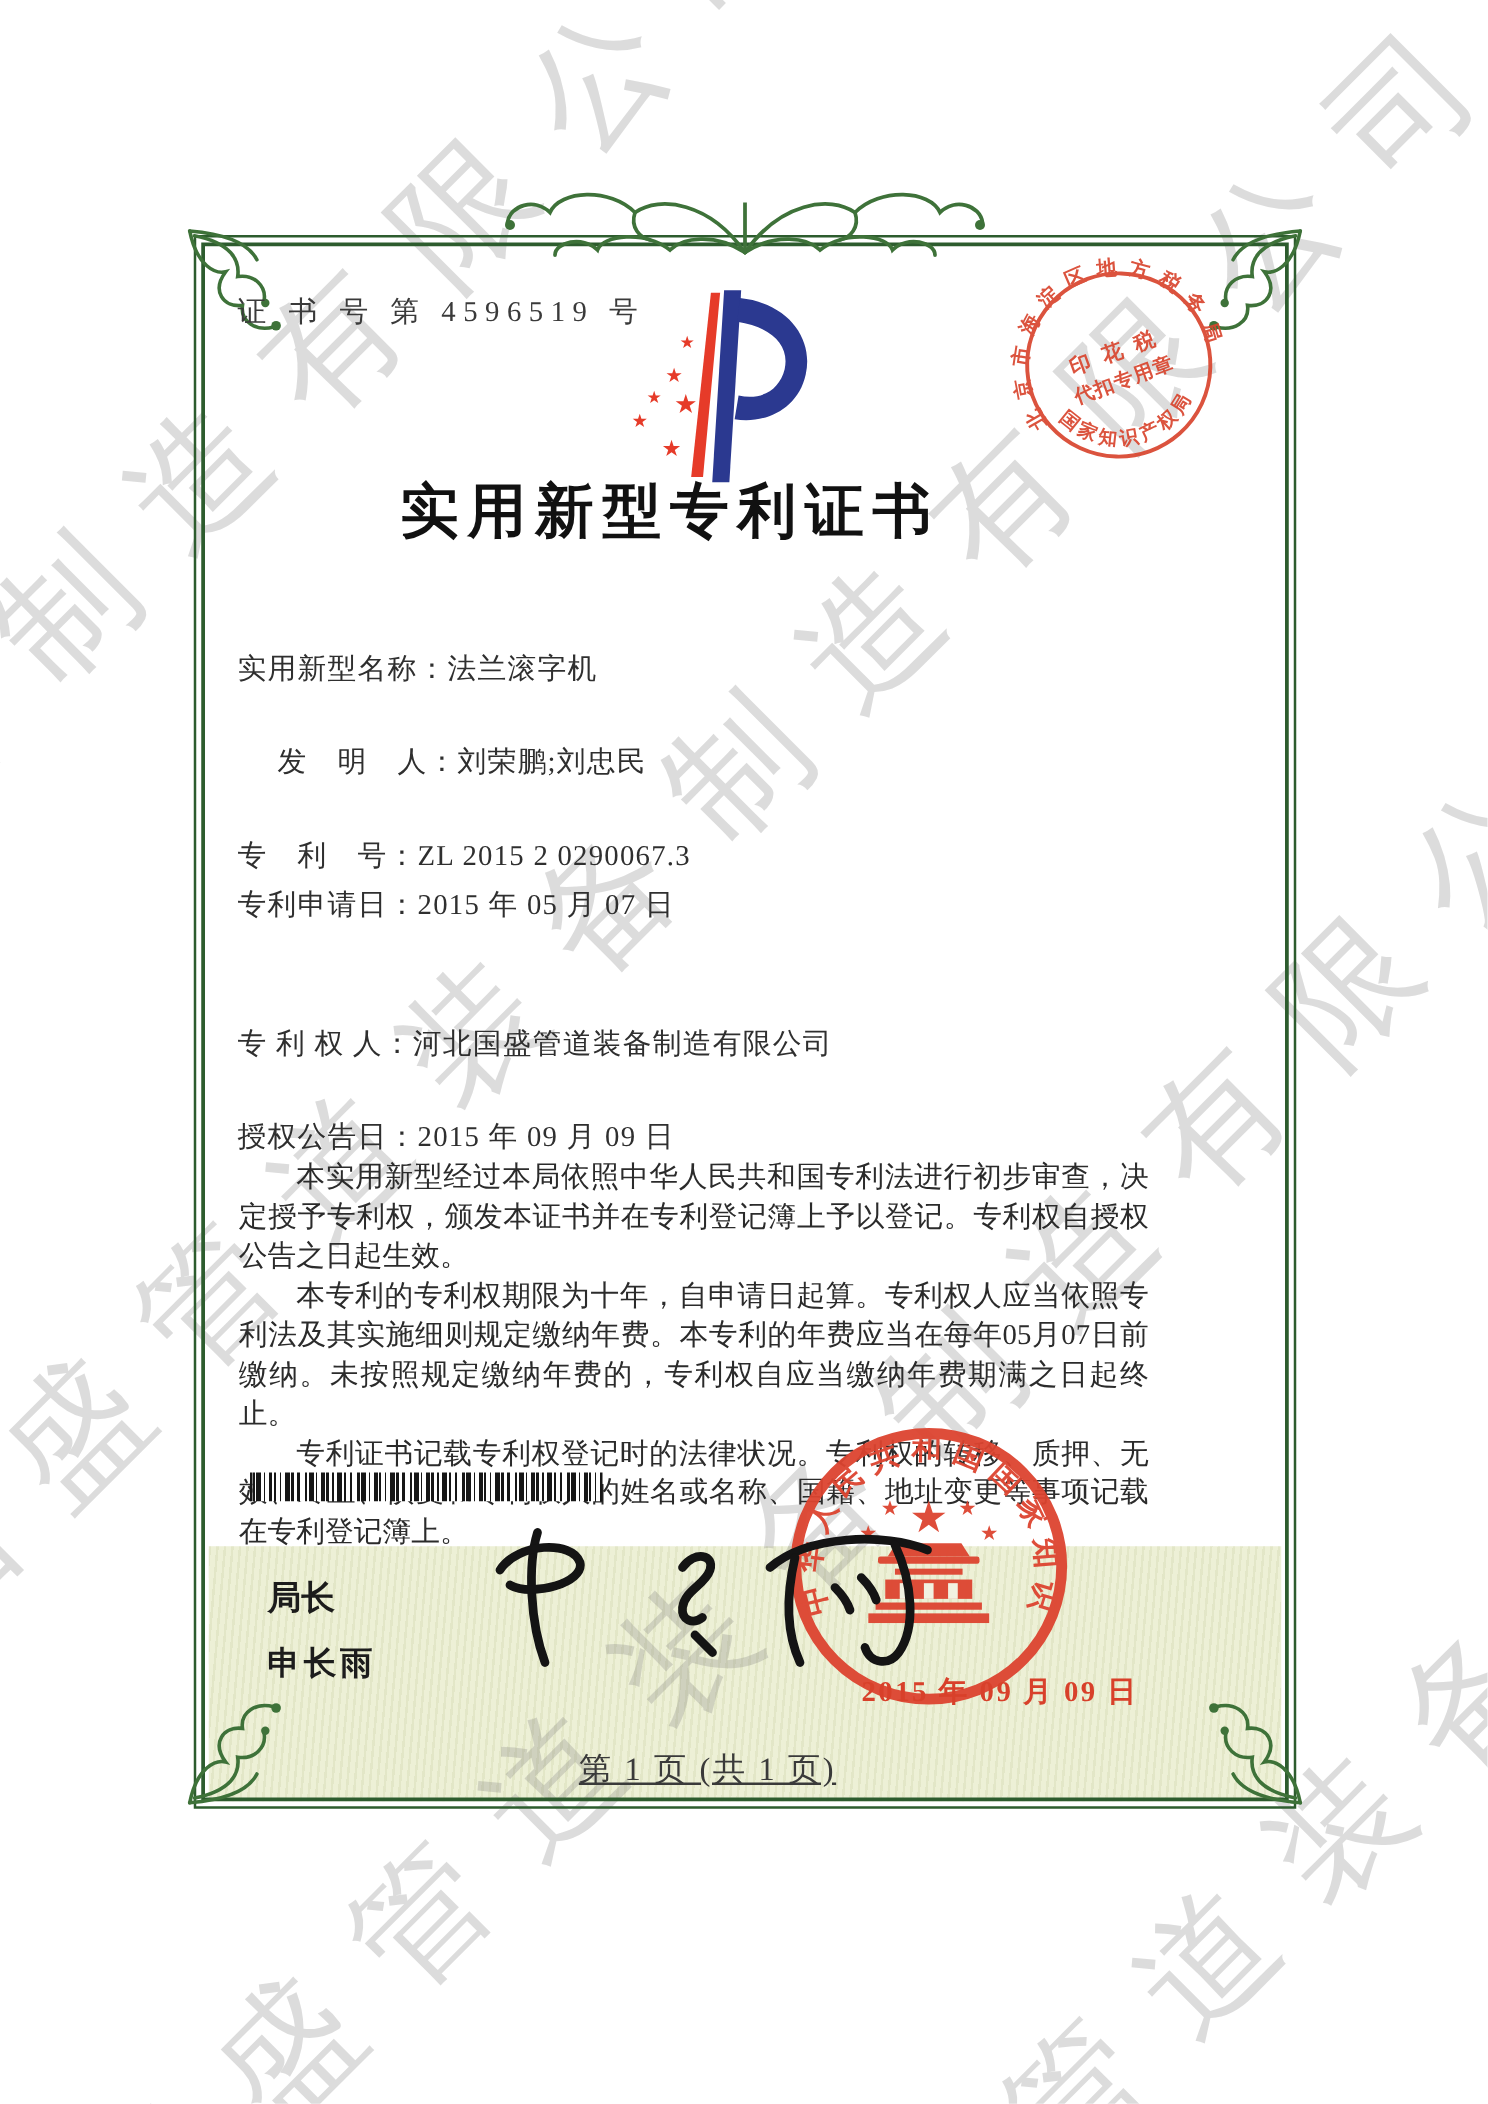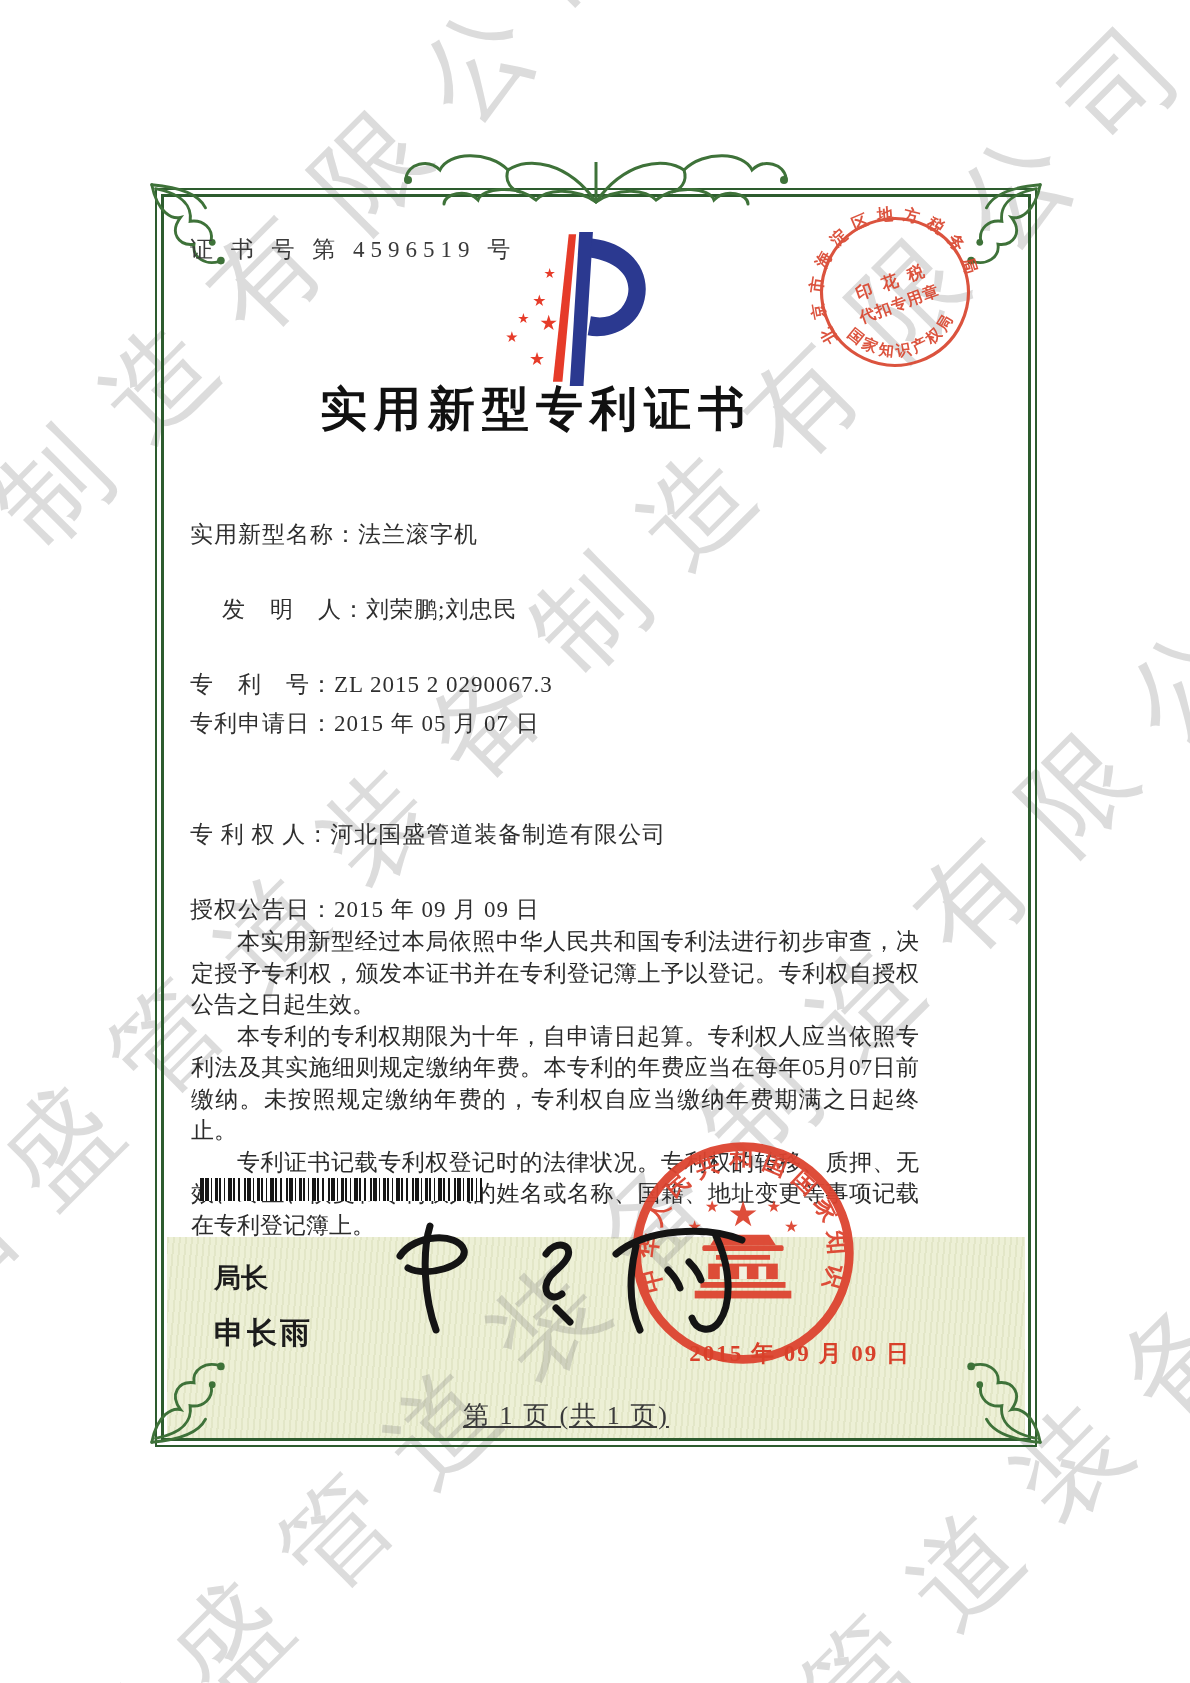--- a/index.html
+++ b/index.html
@@ -78,21 +78,21 @@
       #161616 9px 10px,#fff 10px 13px,#161616 13px 16px,#fff 16px 17px,
       #161616 17px 19px,#fff 19px 22px,#161616 22px 23px,#fff 23px 26px,
       #161616 26px 30px,#fff 30px 31px,#161616 31px 33px,#fff 33px 36px,
       #161616 36px 38px,#fff 38px 42px);
     border-left:2px solid #161616;border-right:2px solid #161616;
   }
 
   .signer-block{left:214px;top:1260px;z-index:5;
     font-family:"Liberation Sans","DejaVu Sans",sans-serif;}
   .signer-title{font-size:27px;font-weight:600;color:#1c1c1c;}
-  .signer-name{font-size:30px;font-weight:600;color:#1c1c1c;margin-top:17px;letter-spacing:3px;}
+  .signer-name{font-size:26px;font-weight:600;color:#1c1c1c;margin-top:17px;letter-spacing:3px;}
 
   .signature-svg{left:378px;top:1210px;width:392px;height:136px;z-index:7;}
 
   .official-seal{left:627px;top:1137px;width:232px;height:232px;z-index:6;opacity:0.95;}
   .seal-date{
     left:655px;top:1338px;width:290px;text-align:center;z-index:7;
     color:#d8402a;font-size:23px;font-weight:bold;letter-spacing:2px;
   }
   .page-footer{
     left:155px;top:1398px;width:822px;text-align:center;z-index:5;

